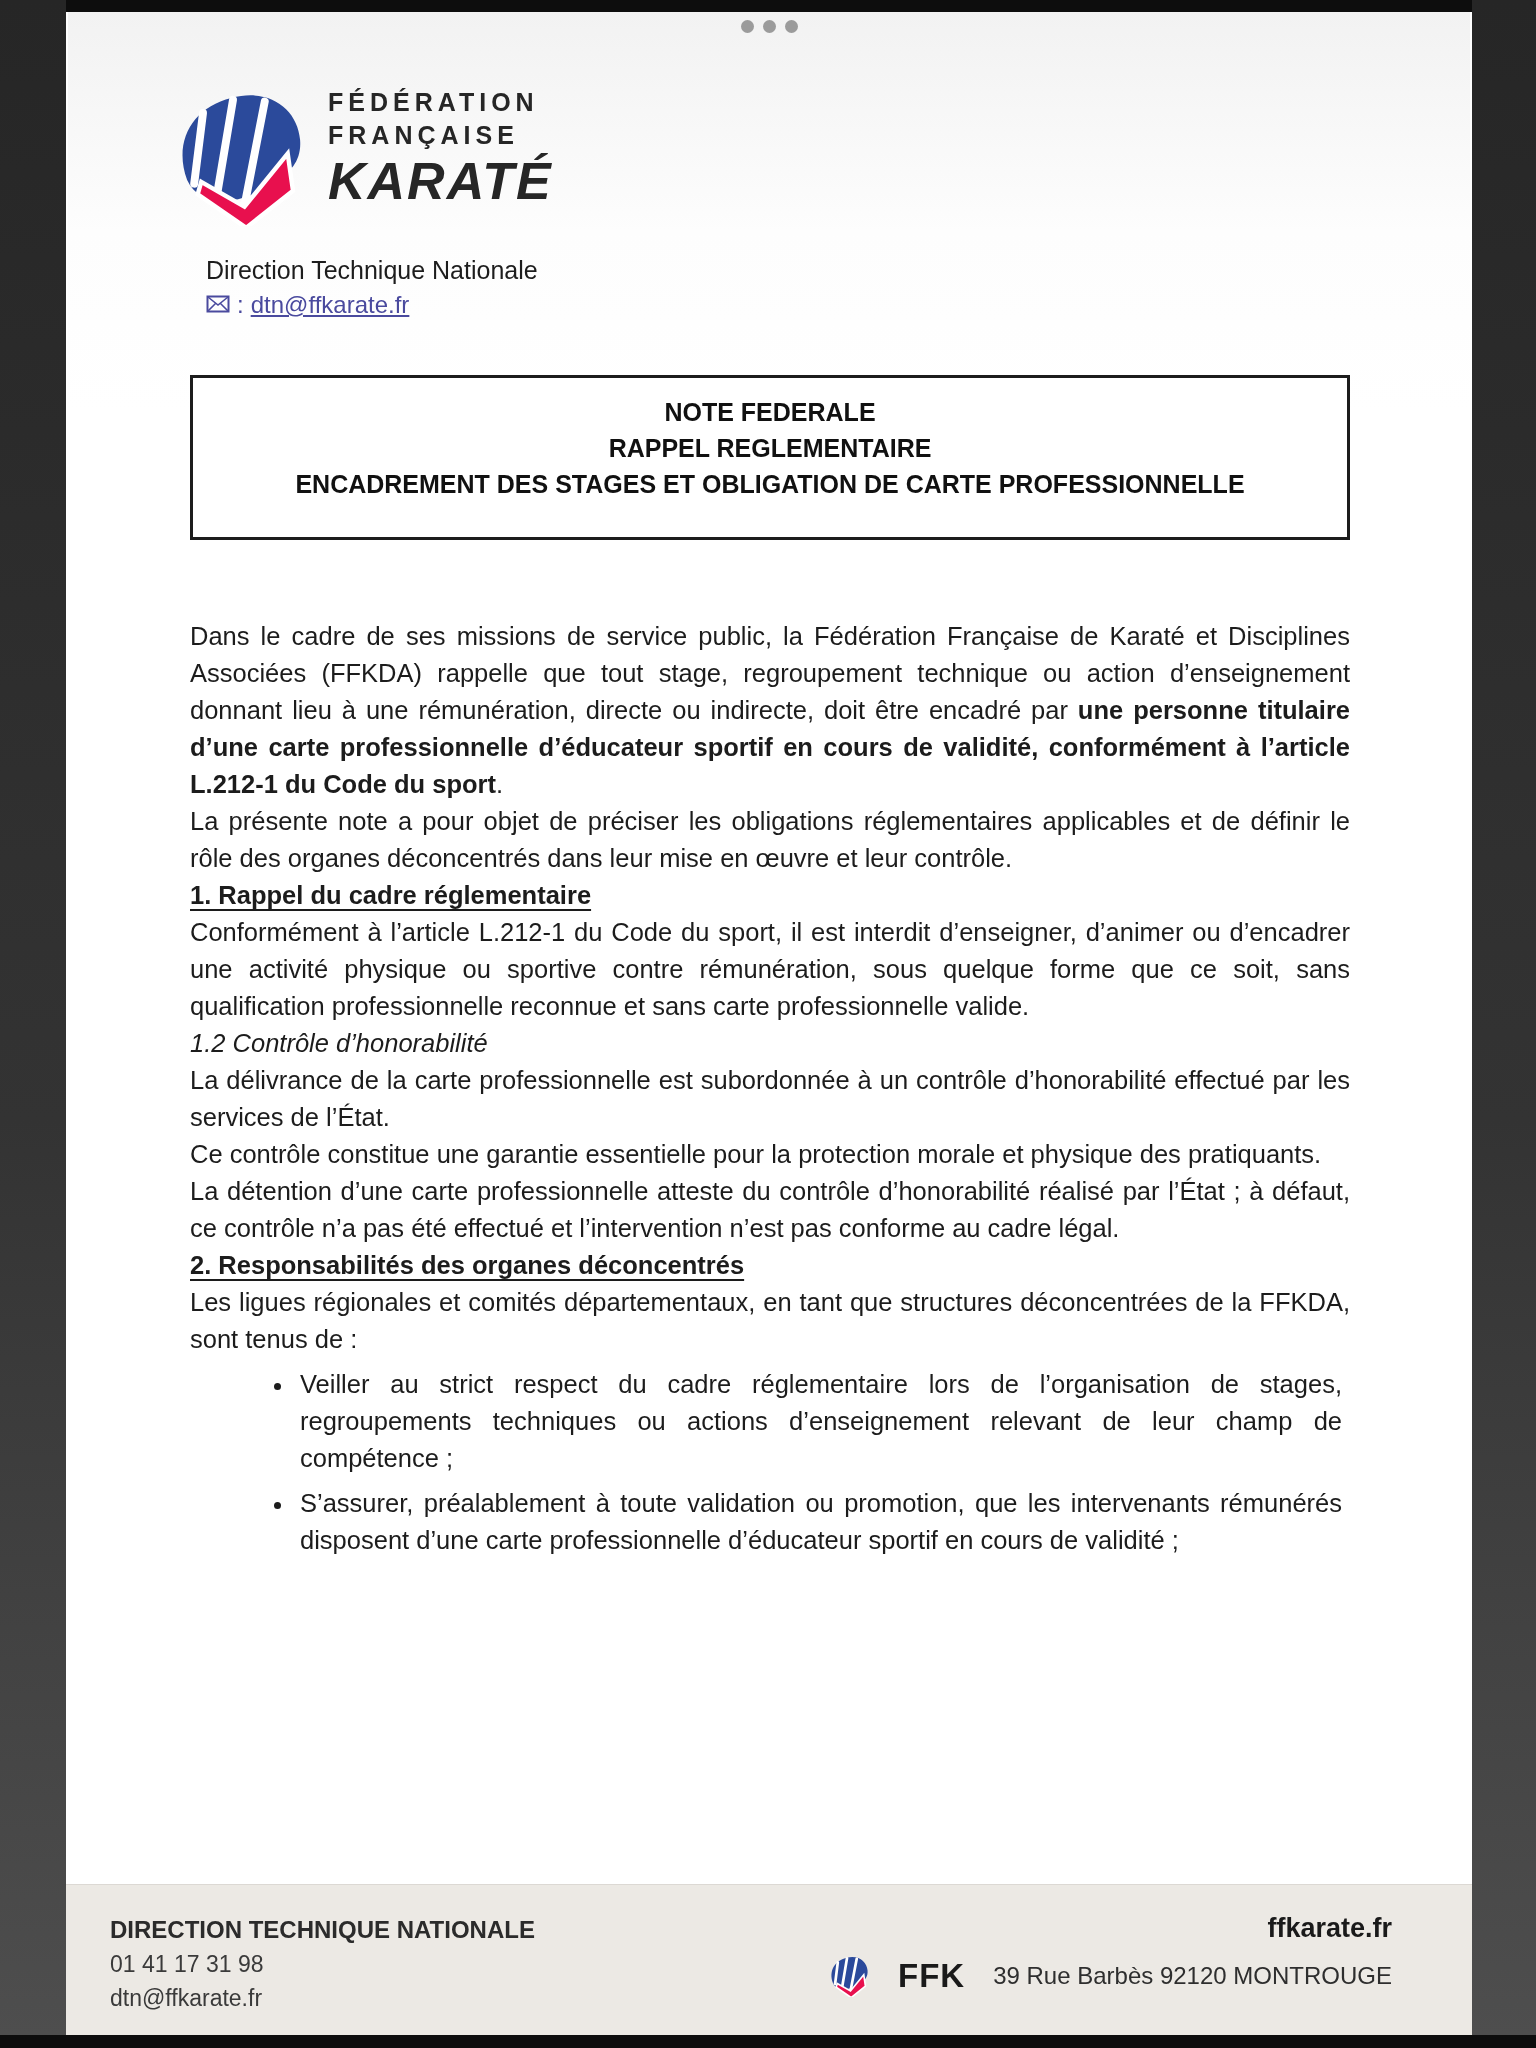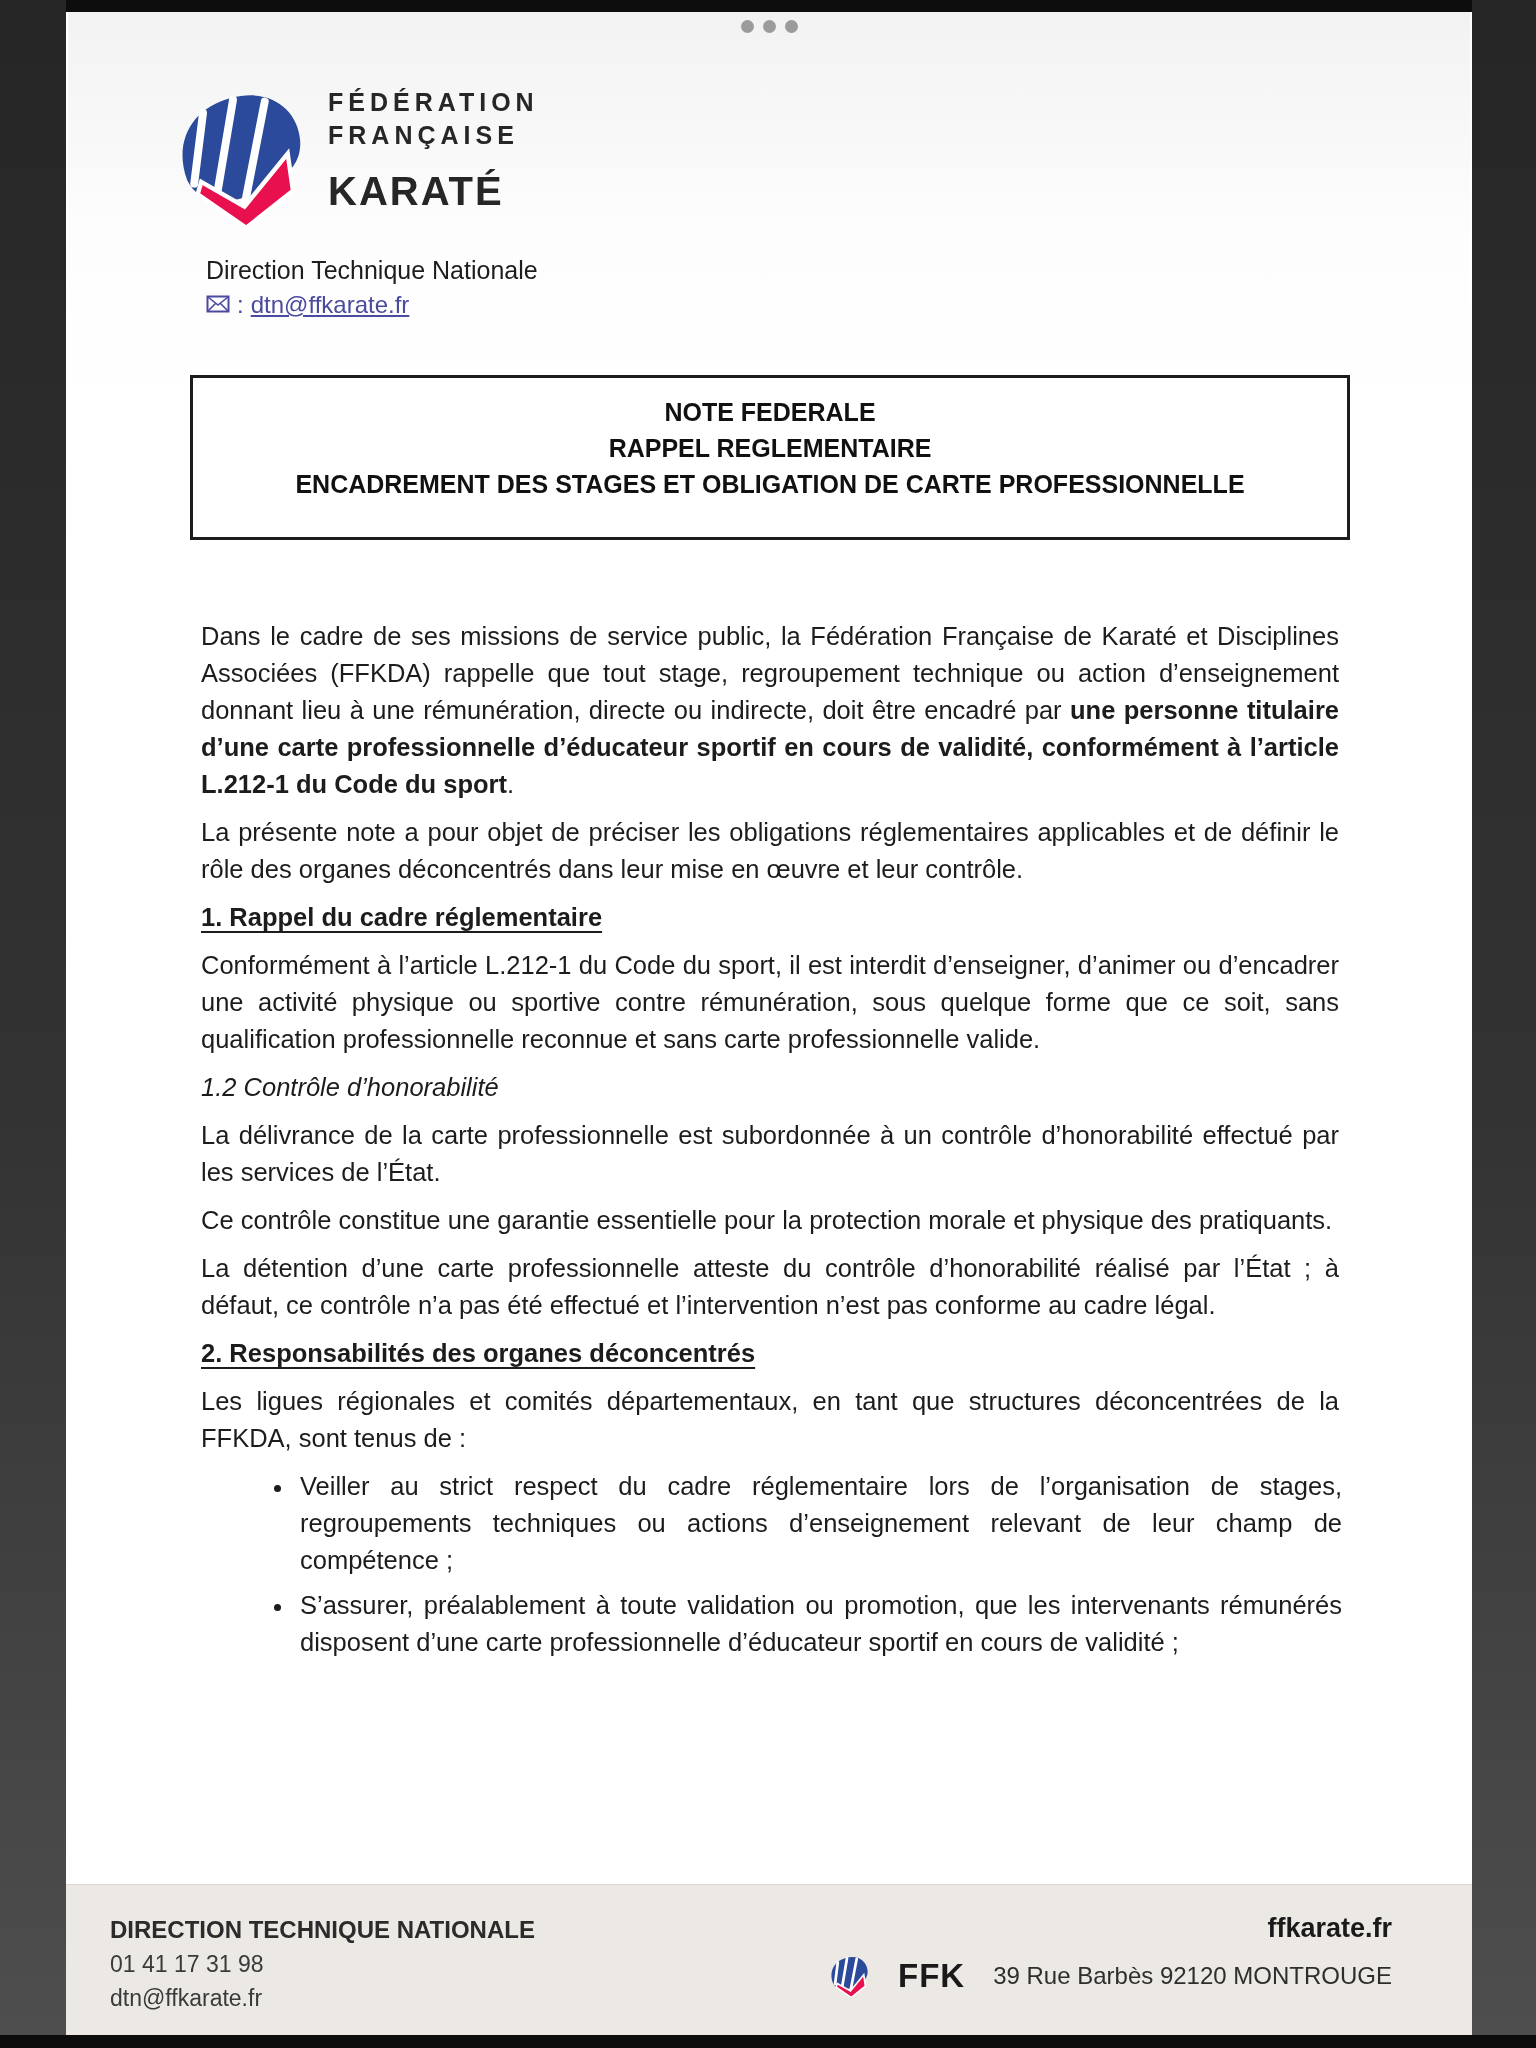--- a/index.html
+++ b/index.html
@@ -22,40 +22,40 @@
   }
   
   .dots{position:absolute;top:8px;left:0;right:0;display:flex;justify-content:center;gap:9px;}
   .dots span{width:13px;height:13px;border-radius:50%;background:#9b9b9b;display:block;}
 
   
   .brandrow{display:flex;align-items:flex-start;margin:64px 0 0 92px;}
   .brandrow svg{display:block;}
   .wordmark{margin:10px 0 0 20px;color:#262626;}
   .wm-small{font-size:25px;font-weight:600;letter-spacing:5px;line-height:33px;}
-  .wm-big{font-size:40px;font-weight:800;letter-spacing:2px;line-height:46px;margin-top:16px;}
+  .wm-big{font-size:52px;font-weight:800;letter-spacing:2px;line-height:46px;margin-top:6px;font-style:italic;}
 
   .dept{margin:30px 0 0 140px;font-size:25px;color:#1d1d1d;}
   .email-line{margin:6px 0 0 140px;font-size:24px;color:#4a4a9e;display:flex;align-items:center;gap:7px;}
   .email-line a{color:#4a4a9e;text-decoration:underline;}
   .env{display:inline-block;}
 
   
   .title-box{
     margin:56px 122px 0 124px;
     border:3px solid #1c1c1c;
     padding:16px 10px 35px 10px;
     text-align:center;
     font-weight:700;font-size:25px;line-height:36px;color:#111;
     background:#fff;
   }
 
   
   .content{margin:78px 122px 0 124px;color:#1c1c1c;font-size:25.5px;line-height:37px;}
-  .content p{margin:11px;text-align:justify;}
+  .content p{margin:0;text-align:justify;}
   .h-section{font-weight:700;text-decoration:underline;text-underline-offset:5px;text-decoration-thickness:2px;margin:0;text-align:left;}
   .h-sub{font-style:italic;margin:0;text-align:left;}
   .mt-h1{margin-top:44px;}
   .mt-h11{margin-top:48px;}
   .mt-h12{margin-top:40px;}
   .mt-h2{margin-top:52px;}
   .bold{font-weight:700;}
   ul.bullets{margin:2px 0 0 0;padding-left:96px;}
   ul.bullets li{text-align:justify;padding-left:6px;margin:8px;}
   ul.bullets li::marker{font-size:22px;}

